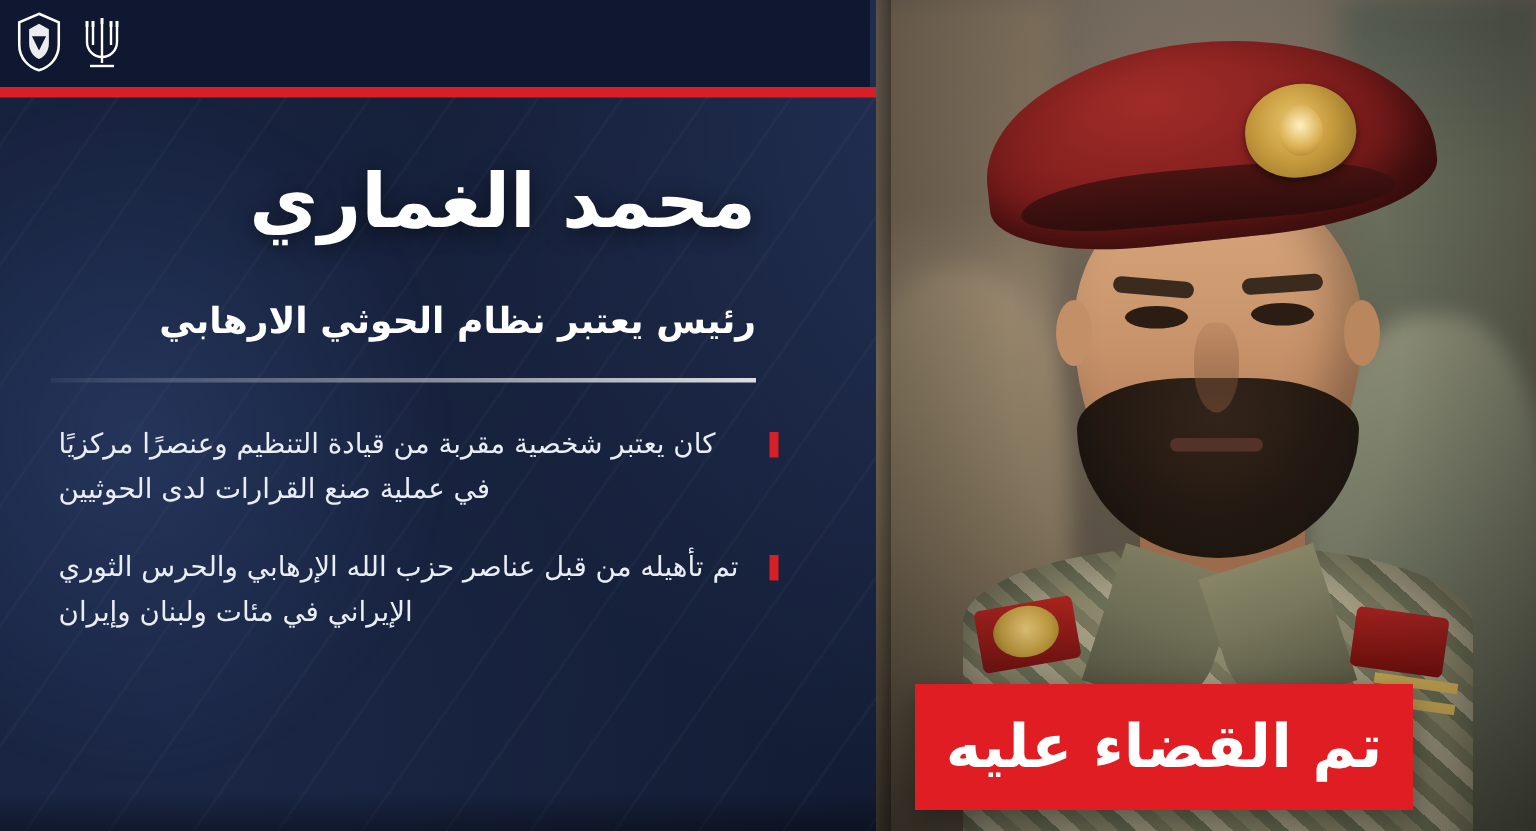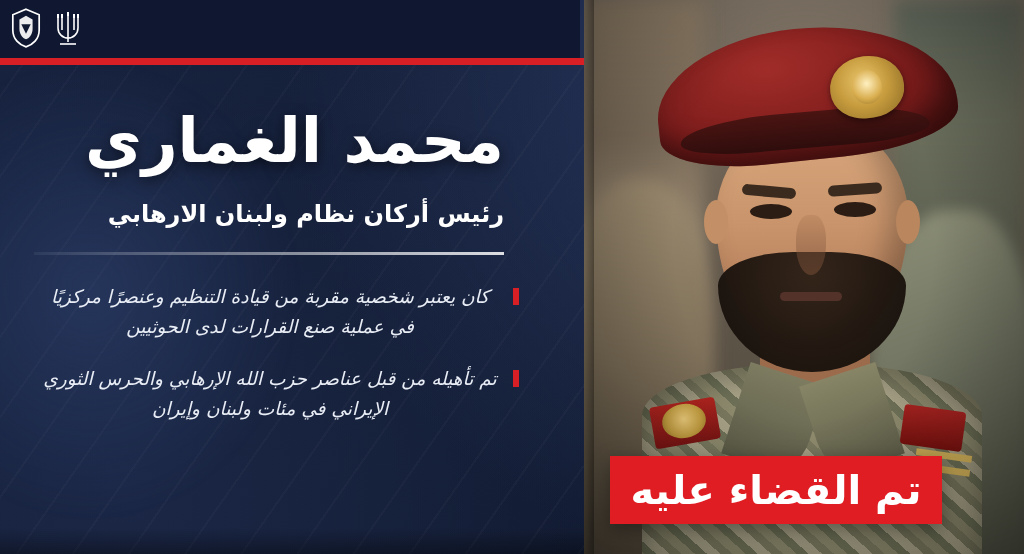--- a/index.html
+++ b/index.html
@@ -70,21 +70,21 @@
     width: 32px; height: 44px;
     display: block;
   }
 
   
   .name {
     position: absolute;
     right: 520px;
     top: 108px;
     color: #ffffff;
-    font-size: 62px;
+    font-size: 50px;
     font-weight: 700;
     letter-spacing: -1px;
     line-height: 1.05;
     text-shadow: 0 3px 14px rgba(0,0,0,.55);
     white-space: nowrap;
     z-index: 5;
   }
   .role {
     position: absolute;
     right: 520px;
@@ -126,23 +126,22 @@
     height: 17px;
     background: #d81f26;
     margin-top: 6px;
     margin-left: 12px;
   }
   .bullet-text {
     flex: 1 1 auto;
     color: #e9edf5;
     font-size: 18.5px;
     line-height: 1.62;
-    text-align: center;
+    text-align: left;
     font-weight: 400;
-    font-style: italic;
   }
 
   
   .portrait {
     position: absolute;
     left: 584px;
     top: 0;
     width: 440px;
     height: 554px;
     overflow: hidden;
@@ -318,21 +317,21 @@
     width: 10px; height: 554px;
     background: linear-gradient(to left, rgba(0,0,0,.35), rgba(0,0,0,0));
   }
 
   
   .stamp {
     position: absolute;
     left: 610px;
     top: 456px;
     width: 332px;
-    height: 68px;
+    height: 84px;
     background: #e11d24;
     display: flex;
     align-items: center;
     justify-content: center;
     z-index: 9;
     box-shadow: 0 6px 18px rgba(0,0,0,.35);
   }
   .stamp-text {
     color: #ffffff;
     font-size: 40px;
@@ -384,21 +383,21 @@
     <span>
       <svg class="emblem" viewBox="0 0 34 44" aria-hidden="true">
         <path d="M17 2 L31 8 V24 C31 34 24 40 17 42 C10 40 3 34 3 24 V8 Z" fill="none" stroke="#ffffff" stroke-width="1.8"></path>
         <path d="M17 9 L24 13 V23 C24 29 20 33 17 34 C14 33 10 29 10 23 V13 Z" fill="#ffffff" opacity=".92"></path>
         <path d="M12 18 L22 18 L17 28 Z" fill="#0f1830"></path>
       </svg>
     </span>
   </div>
 
   <div class="name">محمد الغماري</div>
-  <div class="role">رئيس أركان نظام ولبنان الارهابي</div>
+  <div class="role">رئيس يعتبر نظام الحوثي الارهابي</div>
   <div class="role-underline"></div>
 
   <div class="bullets">
     <div class="bullet">
       <span class="bullet-mark"></span>
       <span class="bullet-text">كان يعتبر شخصية مقربة من قيادة التنظيم وعنصرًا مركزيًا في عملية صنع القرارات لدى الحوثيين</span>
     </div>
     <div class="bullet">
       <span class="bullet-mark"></span>
       <span class="bullet-text">تم تأهيله من قبل عناصر حزب الله الإرهابي والحرس الثوري الإيراني في مئات ولبنان وإيران</span>

